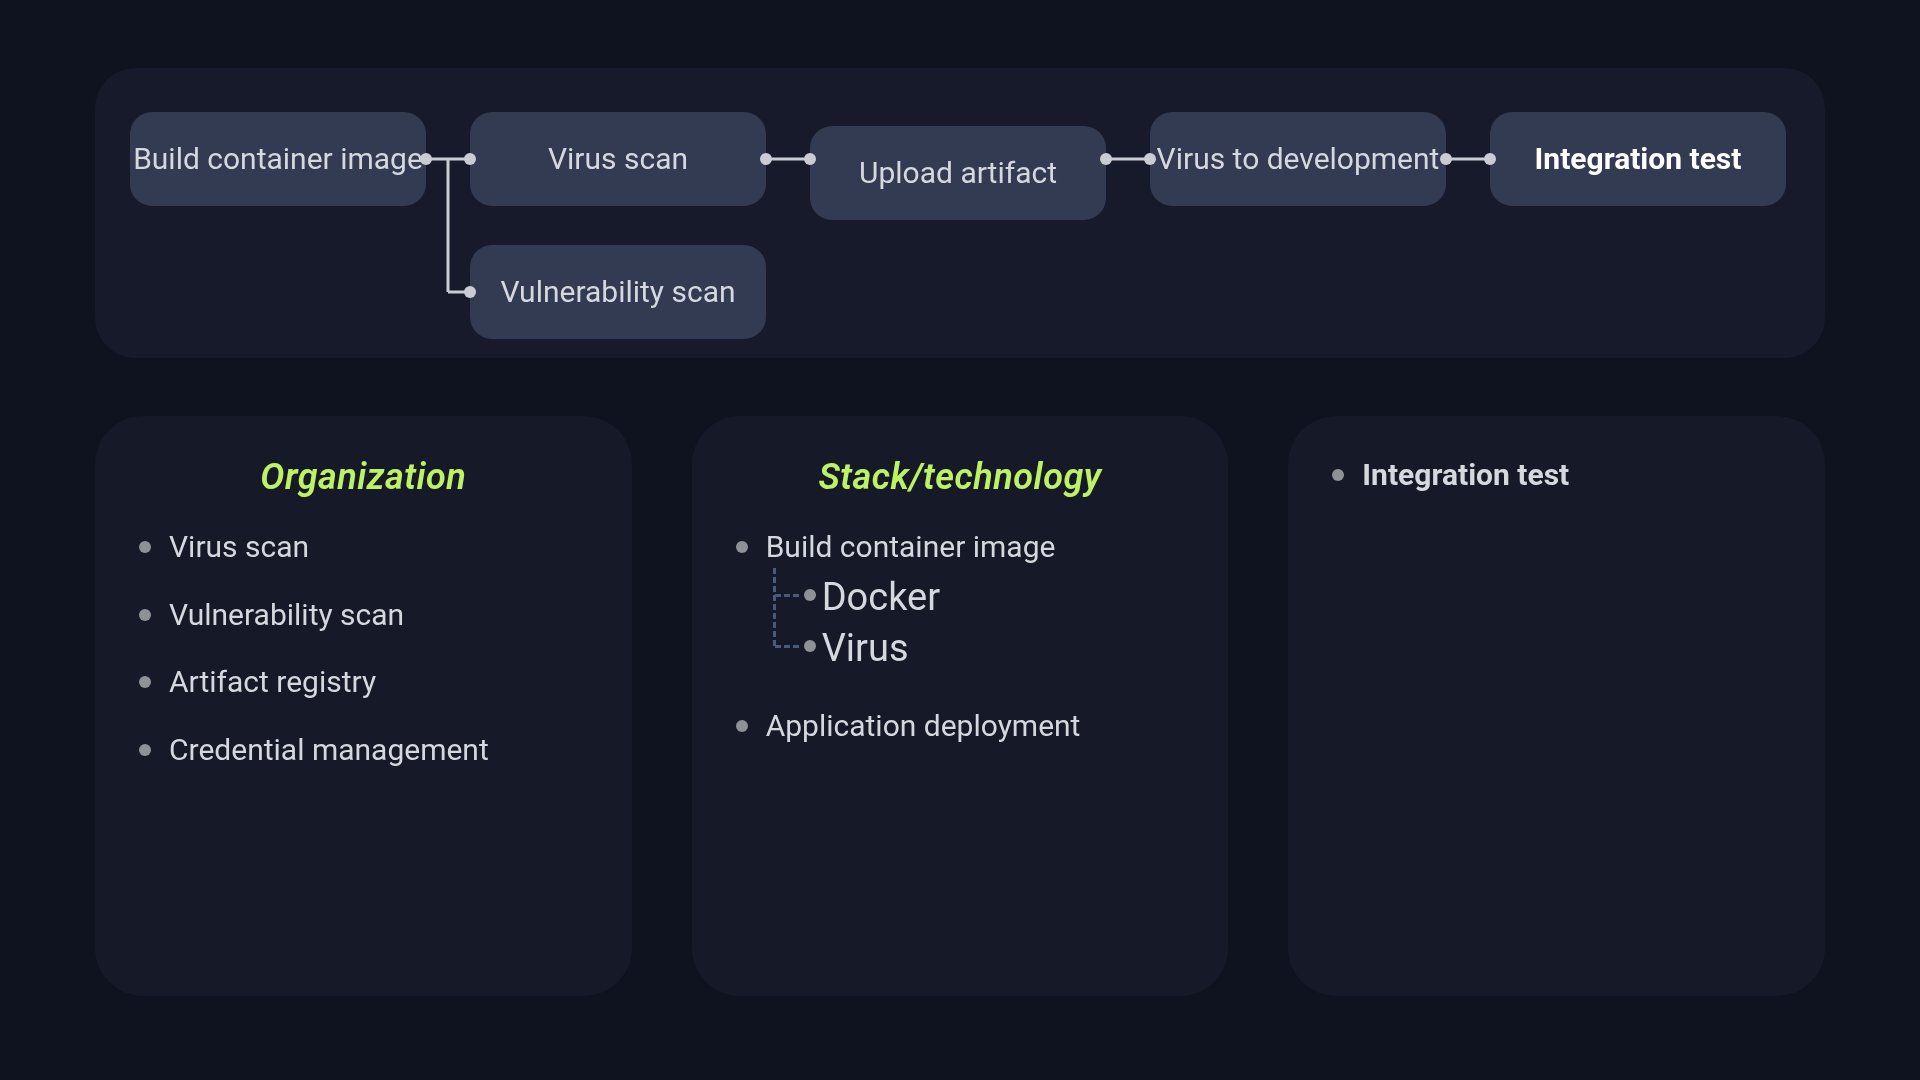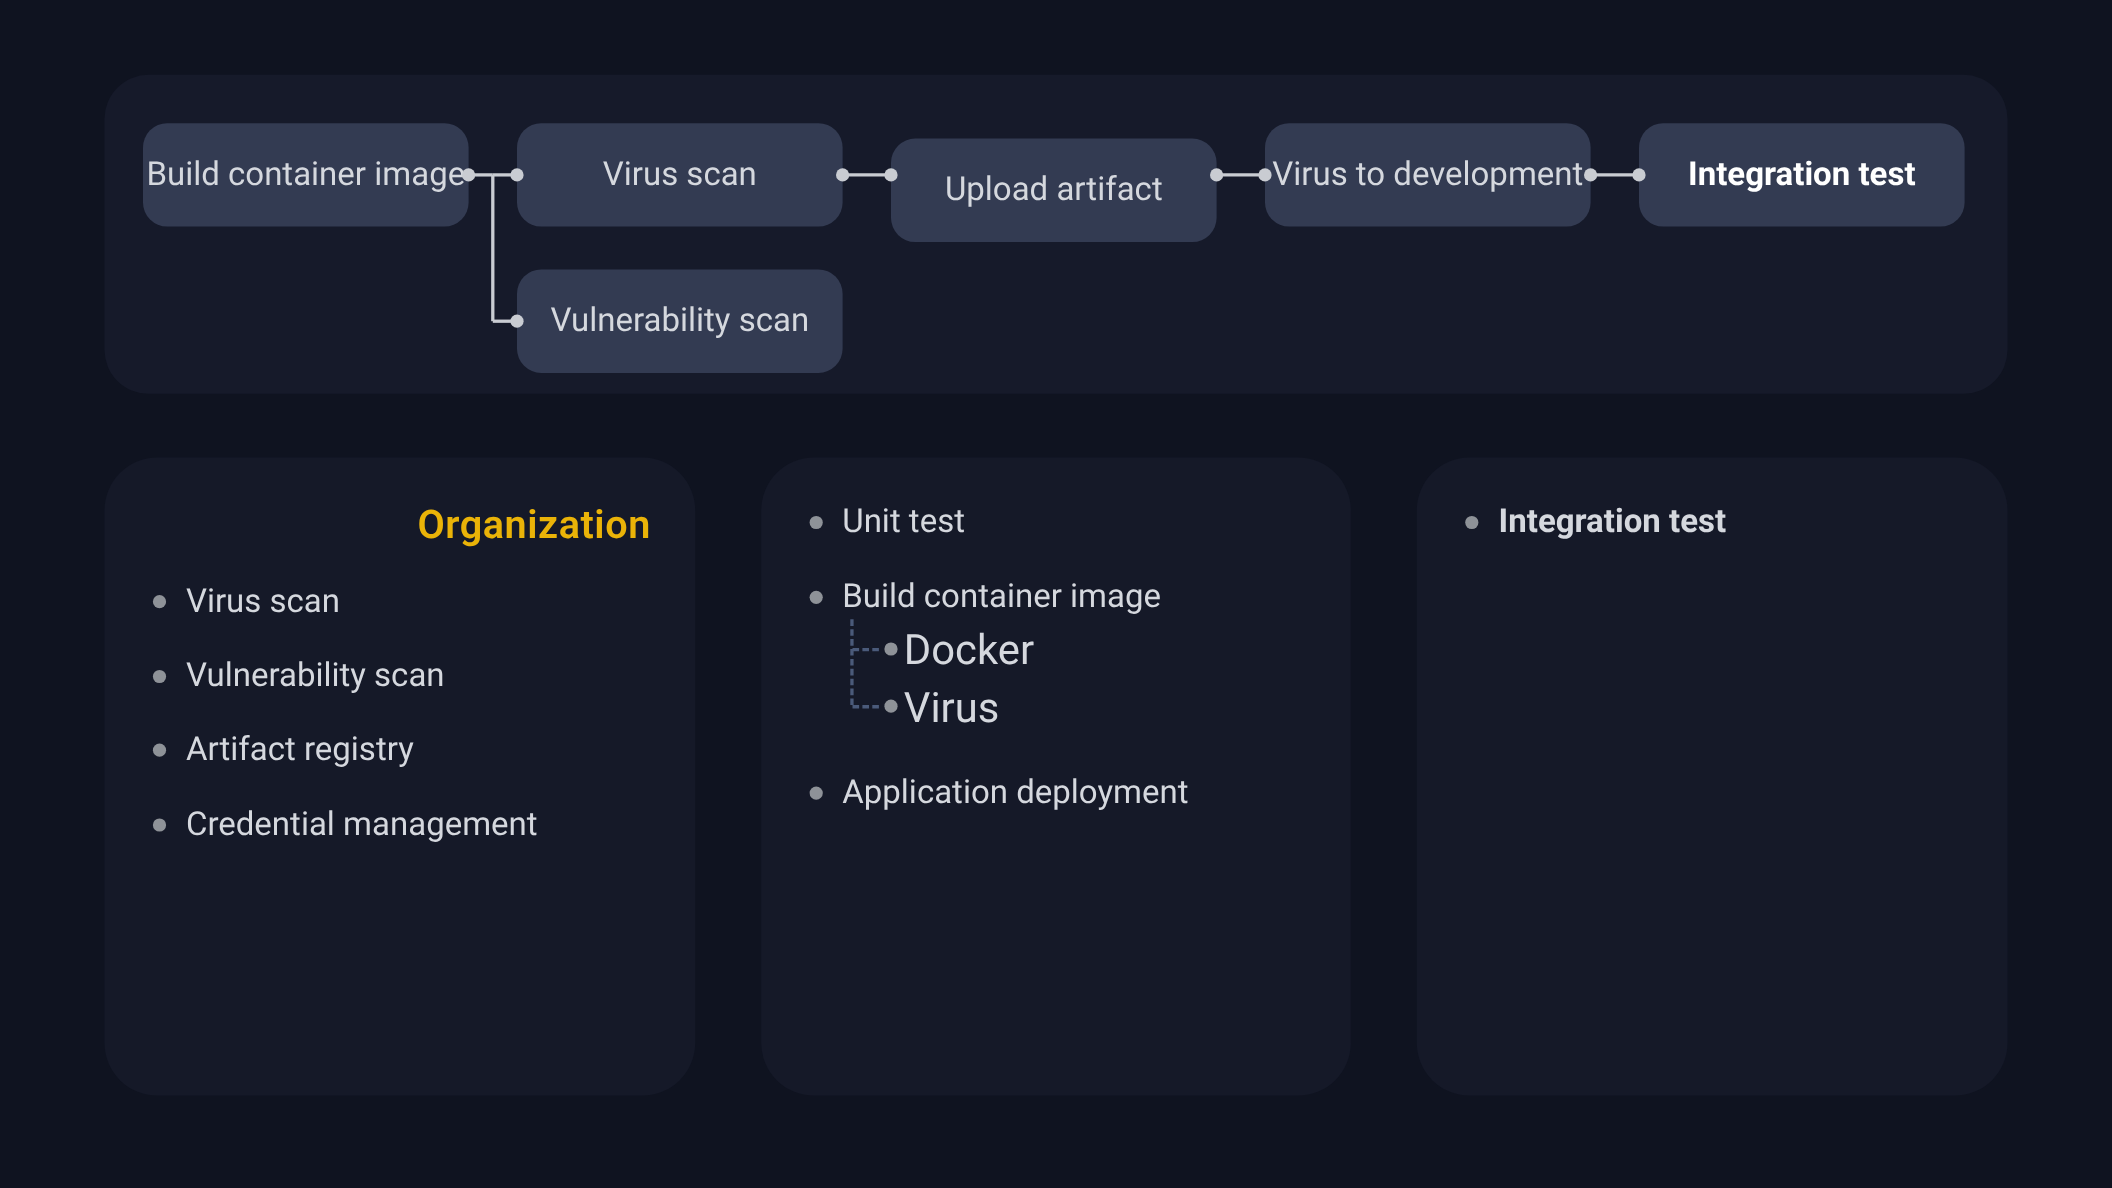--- a/index.html
+++ b/index.html
@@ -56,26 +56,27 @@
     width:1730px;height:580px;
     display:flex;gap:60px;
   }
   .panel{
     flex:1;
     background:#151928;
     border-radius:48px;
     padding:40px 40px 40px 40px;
   }
   .panel h2{
-    text-align:right;
+    text-align:center;
     font-size:36px;
     font-weight:600;
-    color:#eab308;
+    color:#bef264;
     margin-bottom:30px;
     letter-spacing:.5px;
+    font-style:italic;
   }
   ul.bullets{
     list-style:none;
     padding-left:4px;
   }
   ul.bullets>li{
     display:flex;align-items:flex-start;
     font-size:30px;
     color:#d5d8de;
     margin-bottom:30px;
@@ -182,24 +183,22 @@
       <li>
           <span>Artifact registry</span>
         </li>
       <li>
           <span>Credential management</span>
         </li>
     </ul>
   </div>
 
   <div class="panel">
+    <h2>Stack/technology</h2>
     <ul class="bullets">
-      <li>
-          <span>Unit test</span>
-        </li>
       <li>
         <div>
           <span>Build container image</span>
           <div class="tree-wrap">
             <ul class="sub">
               <li><span>Docker</span></li>
               <li><span>Virus</span></li>
             </ul>
           </div>
         </div>

